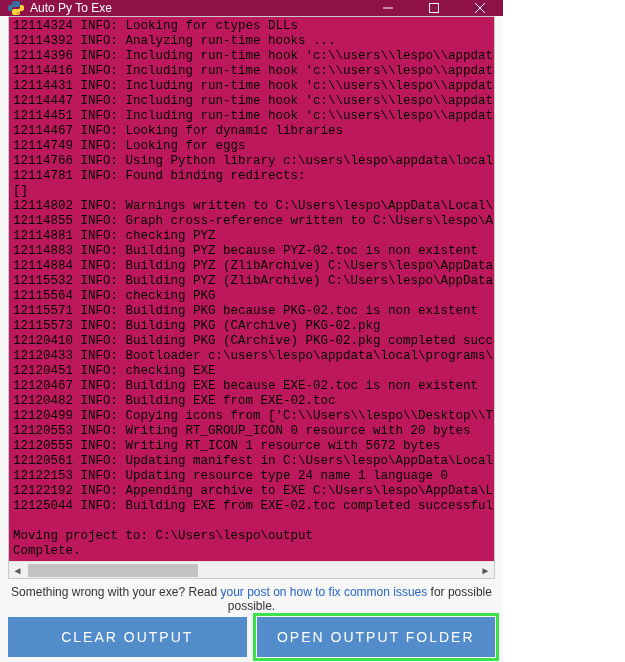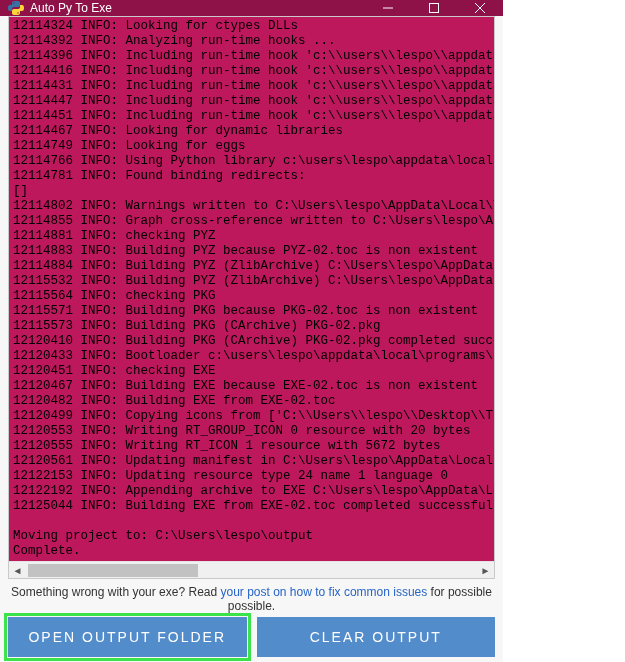--- a/index.html
+++ b/index.html
@@ -132,18 +132,18 @@
         </div>
         <div class="hscroll-btn">►</div>
       </div>
     </div>
 
     <div class="footer-note">
       <span>Something wrong with your exe? Read </span><a>your post on how to fix common issues</a><span> for possible possible.</span>
     </div>
 
     <div class="buttons">
+      <button class="btn">CLEAR OUTPUT</button>
       <button class="btn highlight-green">OPEN OUTPUT FOLDER</button>
-      <button class="btn">CLEAR OUTPUT</button>
     </div>
   </div>
 
 </div>
 
 </body></html>

